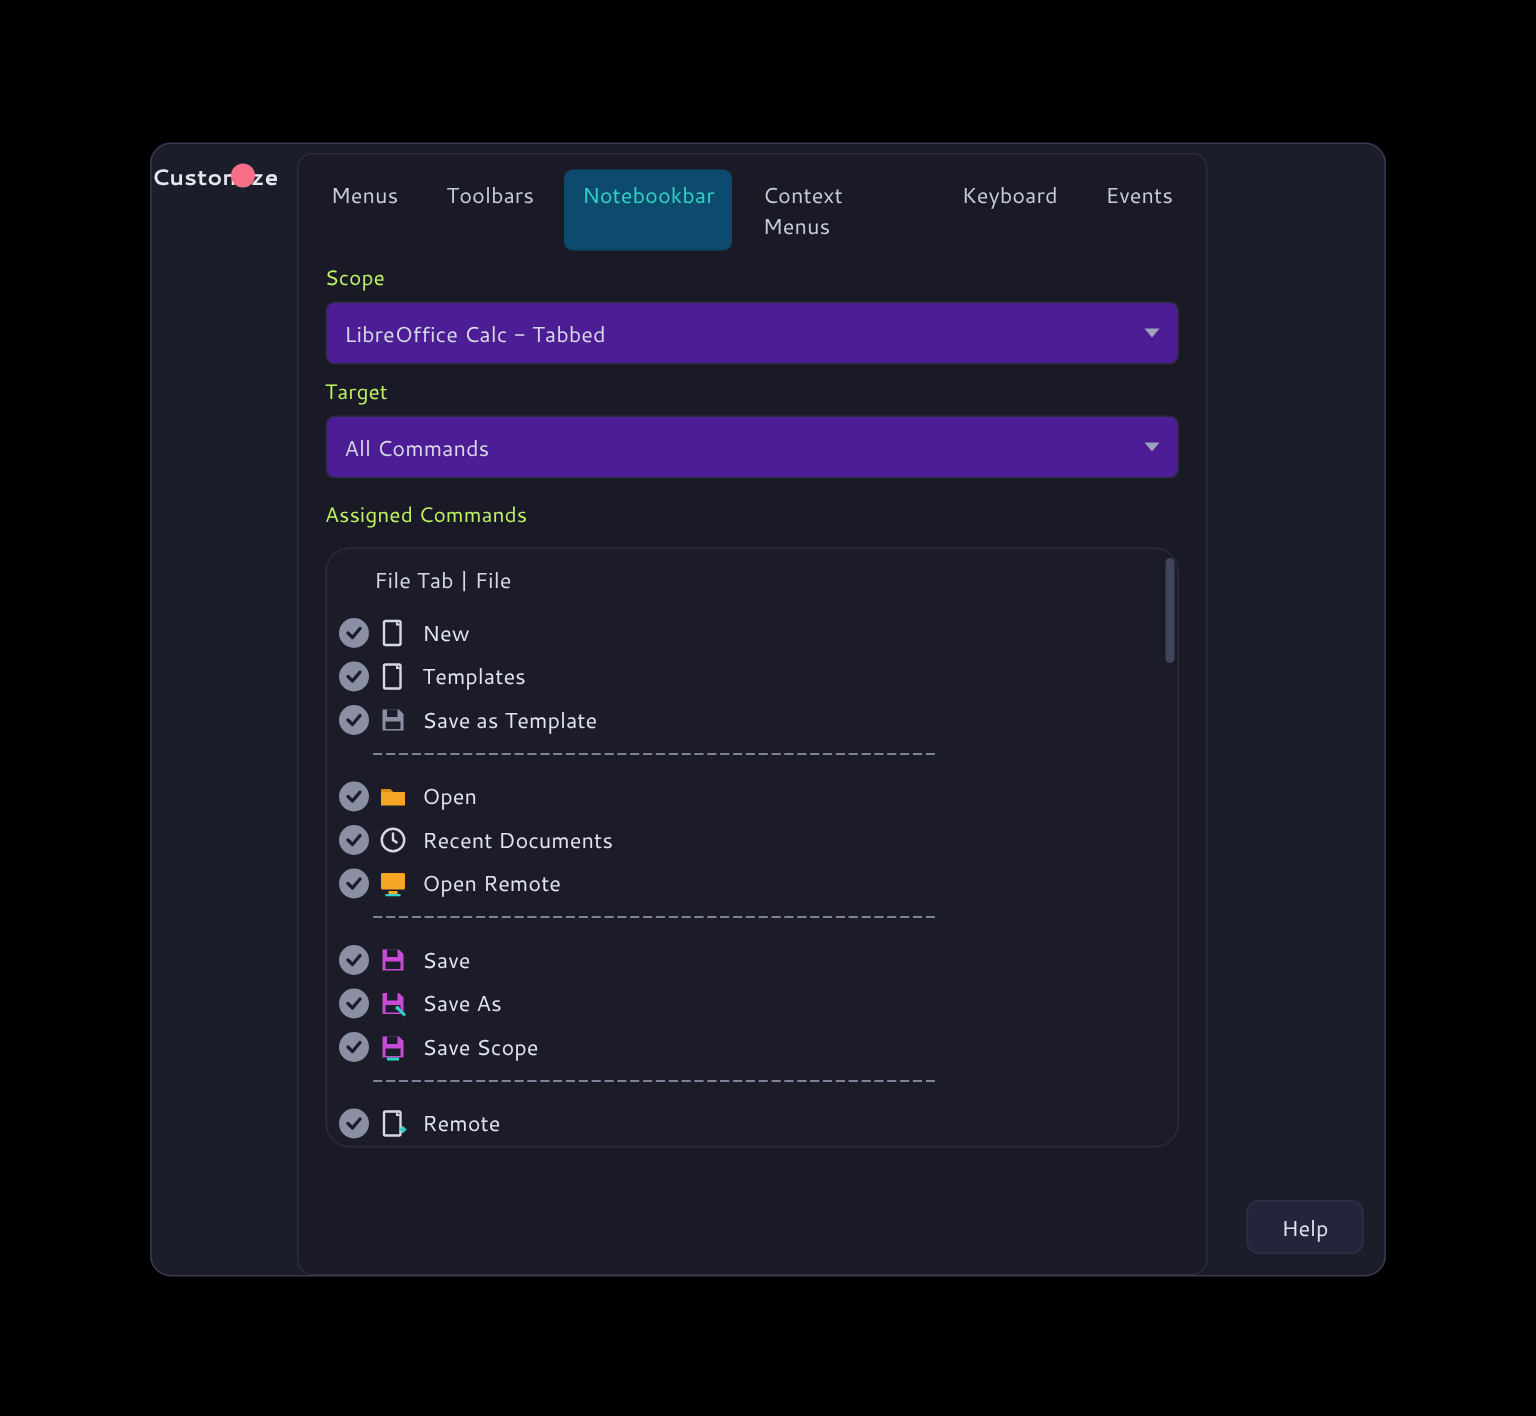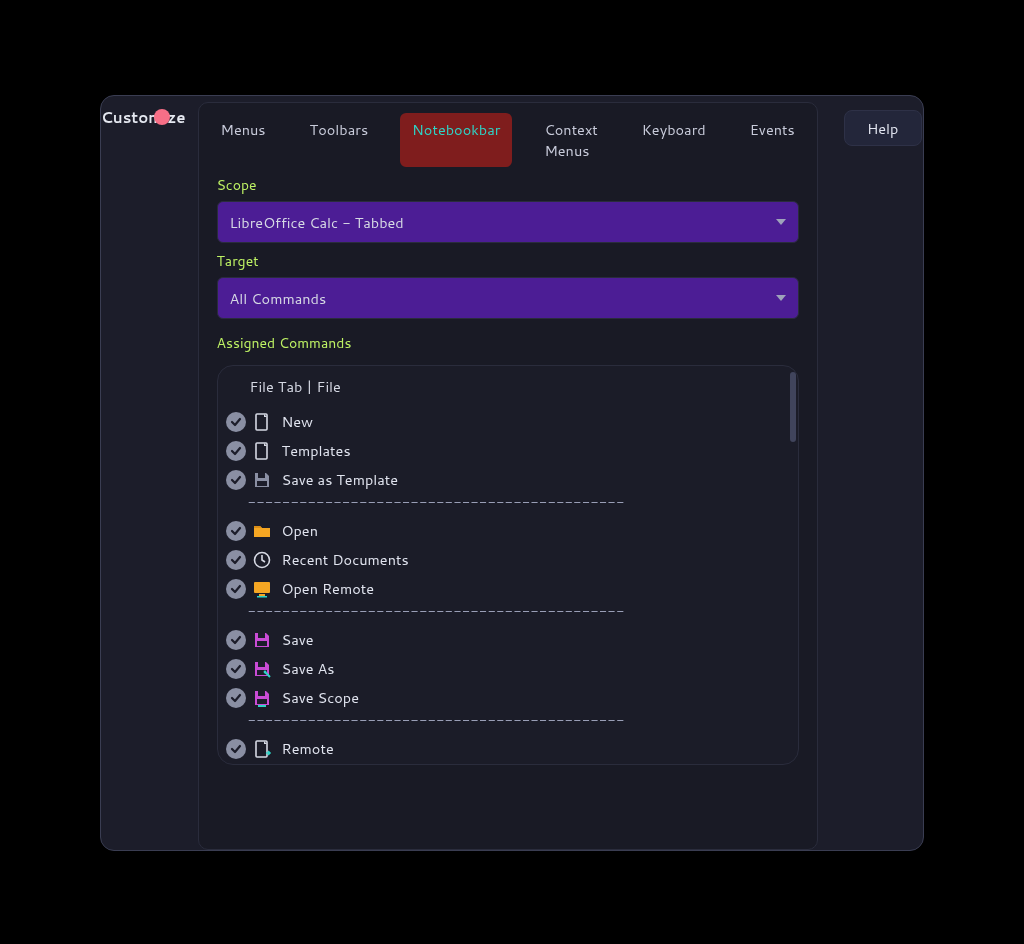--- a/index.html
+++ b/index.html
@@ -2,39 +2,39 @@
 <html><head>
 <meta charset="utf-8">
 <style>
   * { box-sizing: border-box; margin: 0; padding: 0; }
   html, body { width: 1024px; height: 944px; background: #000; font-family: -apple-system, "Segoe UI", "Cantarell", sans-serif; font-size: 14.5px; color: #d6d9e4; overflow: hidden; }
   .window { position: absolute; left: 100px; top: 95px; width: 824px; height: 756px; background: #1c1d2a; border: 1px solid #3a3d52; border-radius: 14px; display: flex; flex-direction: row; }
   .titlebar { height: 42px; display: flex; align-items: center; justify-content: center; position: relative; }
   .title { color: #e5e8f0; font-weight: 600; font-size: 15px; }
   .titlebar .dot { position: absolute; right: 16px; top: 13px; width: 16px; height: 16px; border-radius: 50%; background: #f76f87; }
   .panel { margin: 6px 12px 0 12px; background: #191a25; border: 1px solid #2a2c3c; border-radius: 10px; flex: 1; display: flex; flex-direction: column; padding: 0 0 8px 0; }
-  .tabs { display: flex; gap: 20px; padding: 10px 10px 0 10px; }
+  .tabs { display: flex; gap: 8px; padding: 10px 10px 0 10px; }
   .tab { padding: 6px 12px; border-radius: 6px; color: #c8cbda; cursor: default; }
-  .tab.active { background: #7f1d1d; color: #2fd3c6; }
+  .tab.active { background: #0c4a6e; color: #2fd3c6; }
   .section { padding: 8px 18px 0 18px; }
   .label { color: #bef264; font-size: 14px; margin-bottom: 6px; }
   .select { background: #4c1d95; border: 1px solid #2a2c3c; border-radius: 6px; height: 42px; display: flex; align-items: center; justify-content: space-between; padding: 0 12px; color: #d6d9e4; cursor: default; }
   .chev { width: 0; height: 0; border-left: 5px solid transparent; border-right: 5px solid transparent; border-top: 6px solid #9ea3bb; }
   .list-wrap { margin: 6px 18px 0 18px; border: 1px solid #2a2c3c; border-radius: 16px; height: 400px; position: relative; background: #1b1c28; overflow: hidden; }
   .list { position: absolute; inset: 0 6px 0 0; overflow-y: auto; padding: 6px 0 6px 0; }
   .group-header { padding: 4px 0 6px 30px; color: #d6d9e4; margin-left: 2px; }
   .row { display: flex; align-items: flex-end; height: 29px; padding-left: 4px; }
   .sep-row { height: 22px; display:flex; align-items:center; padding-left: 30px; color:#9ea3bb; letter-spacing: 0; white-space: pre; }
   .chk { width: 20px; height: 20px; border-radius: 50%; background: #8a8fa3; display: inline-flex; align-items: center; justify-content: center; margin: 0 6px 0 4px; flex: 0 0 20px; }
   .chk svg { width: 12px; height: 12px; }
   .ico { width: 20px; height: 20px; display: inline-flex; align-items: center; justify-content: center; margin-right: 10px; flex: 0 0 20px; }
   .ico svg { width: 20px; height: 20px; }
   .rlabel { color: #e1e4ef; }
   .scrollbar { position: absolute; right: 2px; top: 6px; width: 6px; height: 70px; background: #40445c; border-radius: 3px; }
-  .footer { display: flex; align-items: flex-start; justify-content: space-between; padding: 14px 14px 14px 14px; }
+  .footer { display: flex; align-items: flex-end; justify-content: space-between; padding: 14px 14px 14px 14px; }
   .footer-right { display: flex; gap: 10px; }
   .btn { background: #23263a; border: 1px solid #2e3147; color: #e1e4ef; border-radius: 8px; height: 36px; min-width: 78px; padding: 0 18px; display: inline-flex; align-items: center; justify-content: center; cursor: default; font-size: 14.5px; }
   
   .c-doc { stroke: #d6d9e4; fill: none; }
   .c-save { fill: #c94bd5; }
   .c-savegrey { fill: #8a8fa3; }
   .c-folder { fill: #f5a623; }
   .c-screen { fill: #f5a623; }
   .c-clock { stroke: #d6d9e4; fill: none; }
   .list::-webkit-scrollbar{width:0}

